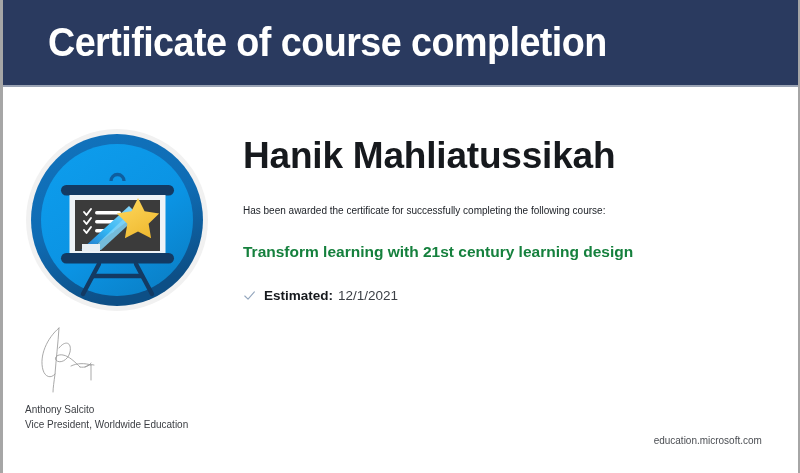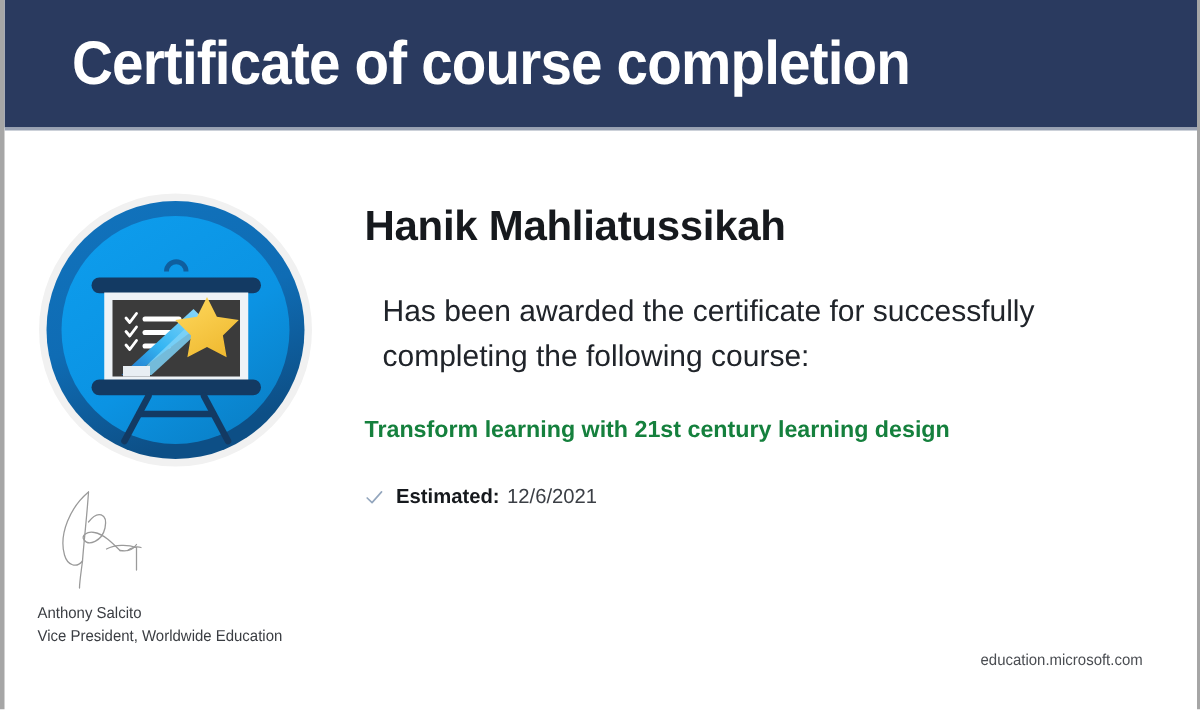--- a/index.html
+++ b/index.html
@@ -66,32 +66,32 @@
   #badge-svg { display: block; width: 184px; height: 184px; }
 
   
   #body-column {
     position: absolute;
     left: 240px;
     top: 136px;
     width: 530px;
   }
   #recipient-name {
-    font-size: 28px;
+    font-size: 37px;
     font-weight: bold;
     color: #16191d;
     letter-spacing: -0.2px;
     line-height: 1.1;
     margin: 0 0 26px 0;
   }
   #awarded-text {
-    font-size: 20px;
+    font-size: 10px;
     color: #20242a;
     line-height: 1.5;
-    margin: 0 0 24px 12px;
+    margin: 0 0 24px 0;
     max-width: 480px;
   }
   #course-name {
     font-size: 15.5px;
     font-weight: bold;
     color: #15803d;
     line-height: 1.3;
     margin: 0 0 24px 0;
   }
 
@@ -246,21 +246,21 @@
     <div id="meta-list">
 
 
       <div class="meta-row">
         <span class="meta-icon">
           <svg width="13" height="13" viewBox="0 0 16 16" aria-hidden="true">
             <polyline points="2.2,8.6 6.2,12.4 14,3.6" fill="none" stroke="#93a6bd" stroke-width="1.35" stroke-linecap="round" stroke-linejoin="round"></polyline>
           </svg>
         </span>
         <span class="meta-label">Estimated:</span>
-        <span class="meta-value">12/6/2021</span>
+        <span class="meta-value">12/1/2021</span>
       </div>
 
     </div>
   </div>
 
   <div id="signature-block">
     <svg id="signature-mark" viewBox="0 0 120 72" xmlns="http://www.w3.org/2000/svg">
       <g fill="none" stroke="#9a9a9a" stroke-width="0.85" stroke-linecap="round" stroke-linejoin="round">
         <path d="M34 6 C22 16 14 34 18 48 C20 55 26 57 30 52"></path>
         <path d="M34 6 C33 22 31 38 30 52 C29 60 28 66 28 70"></path>

